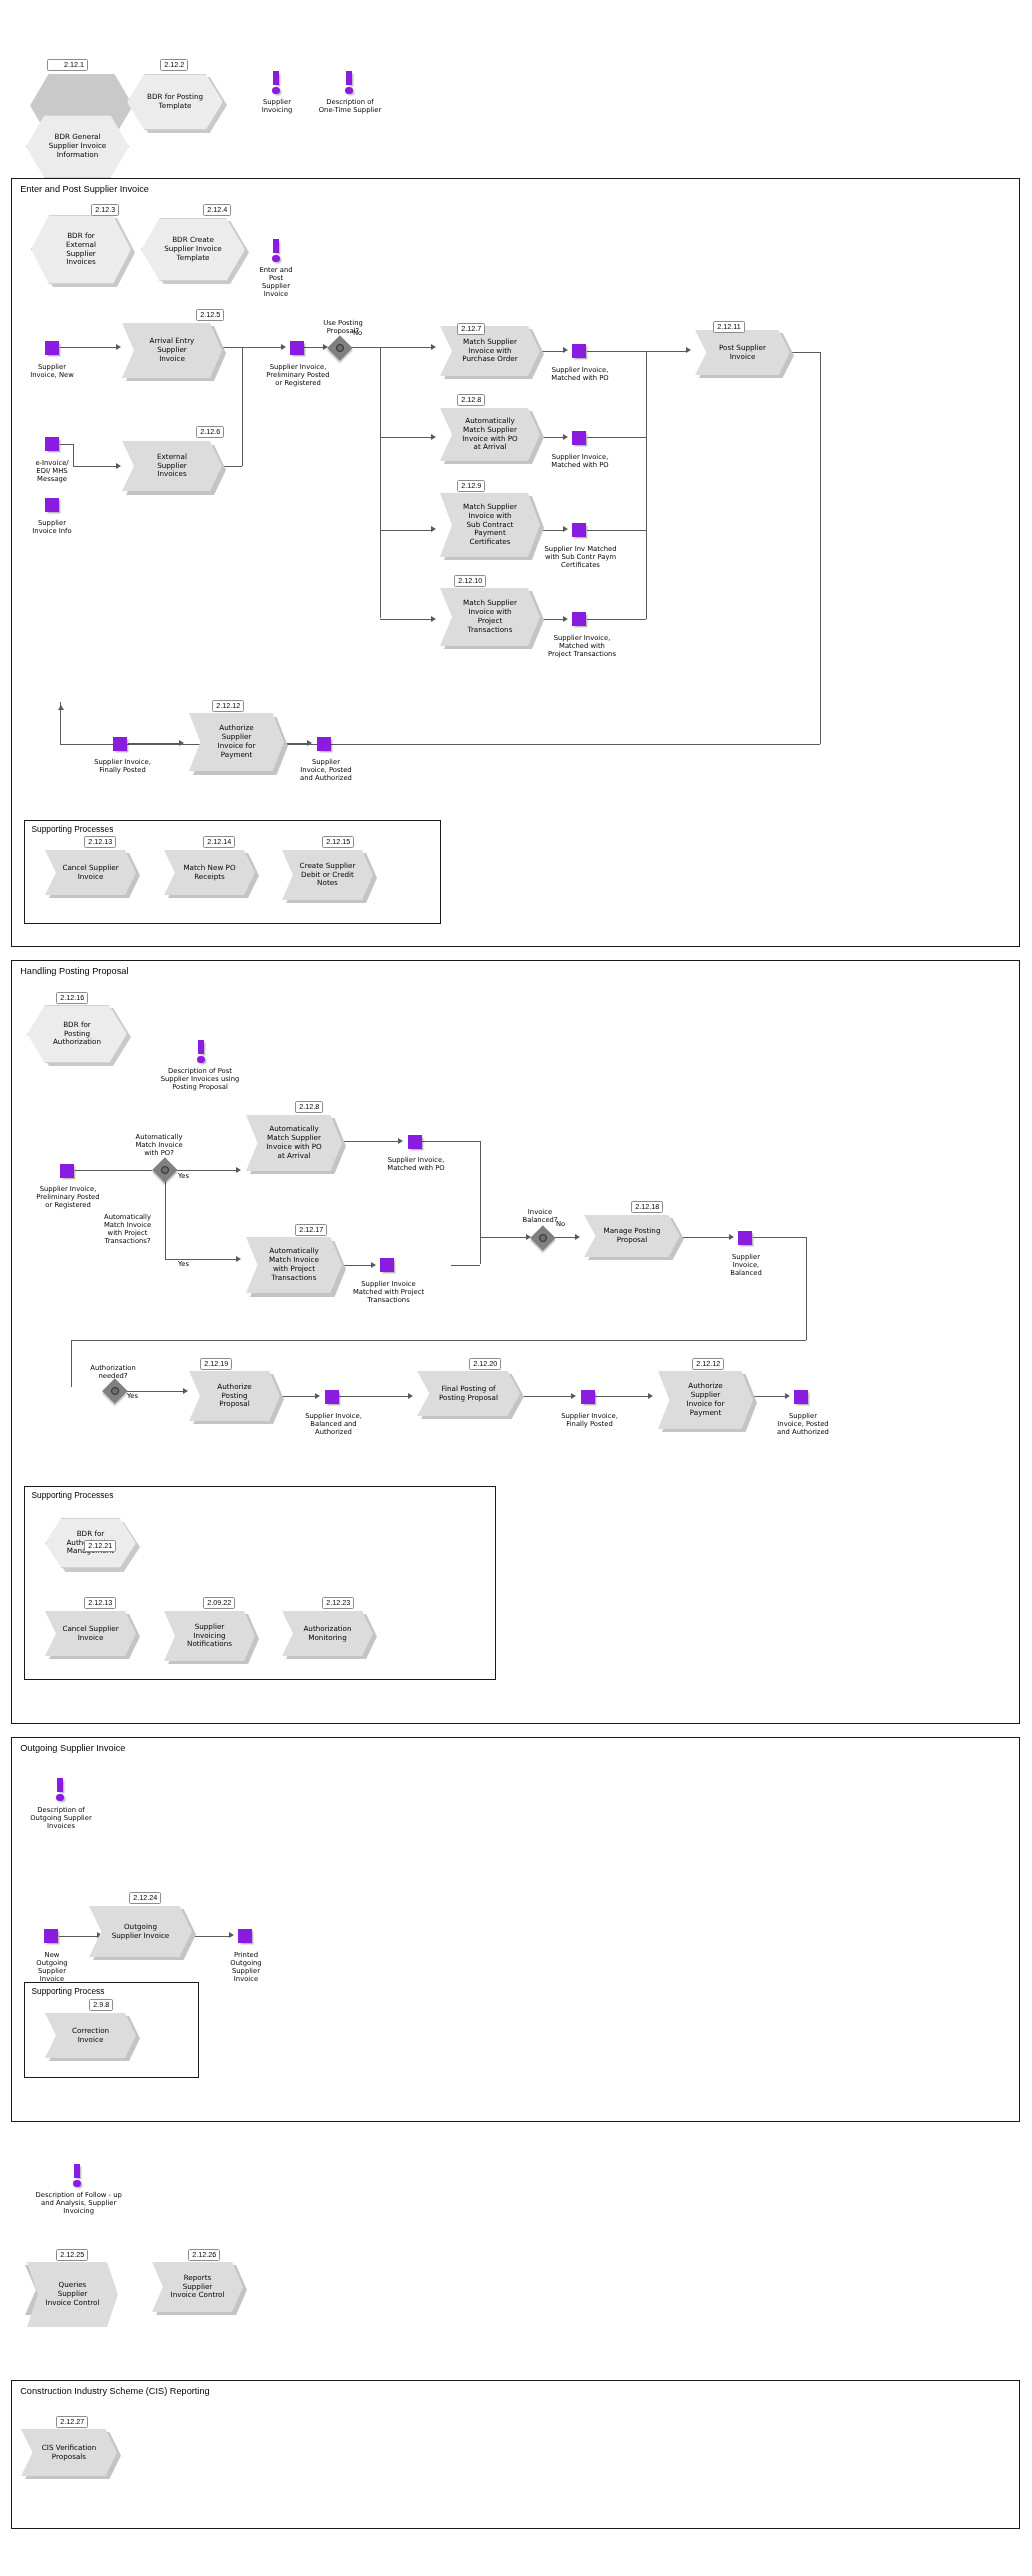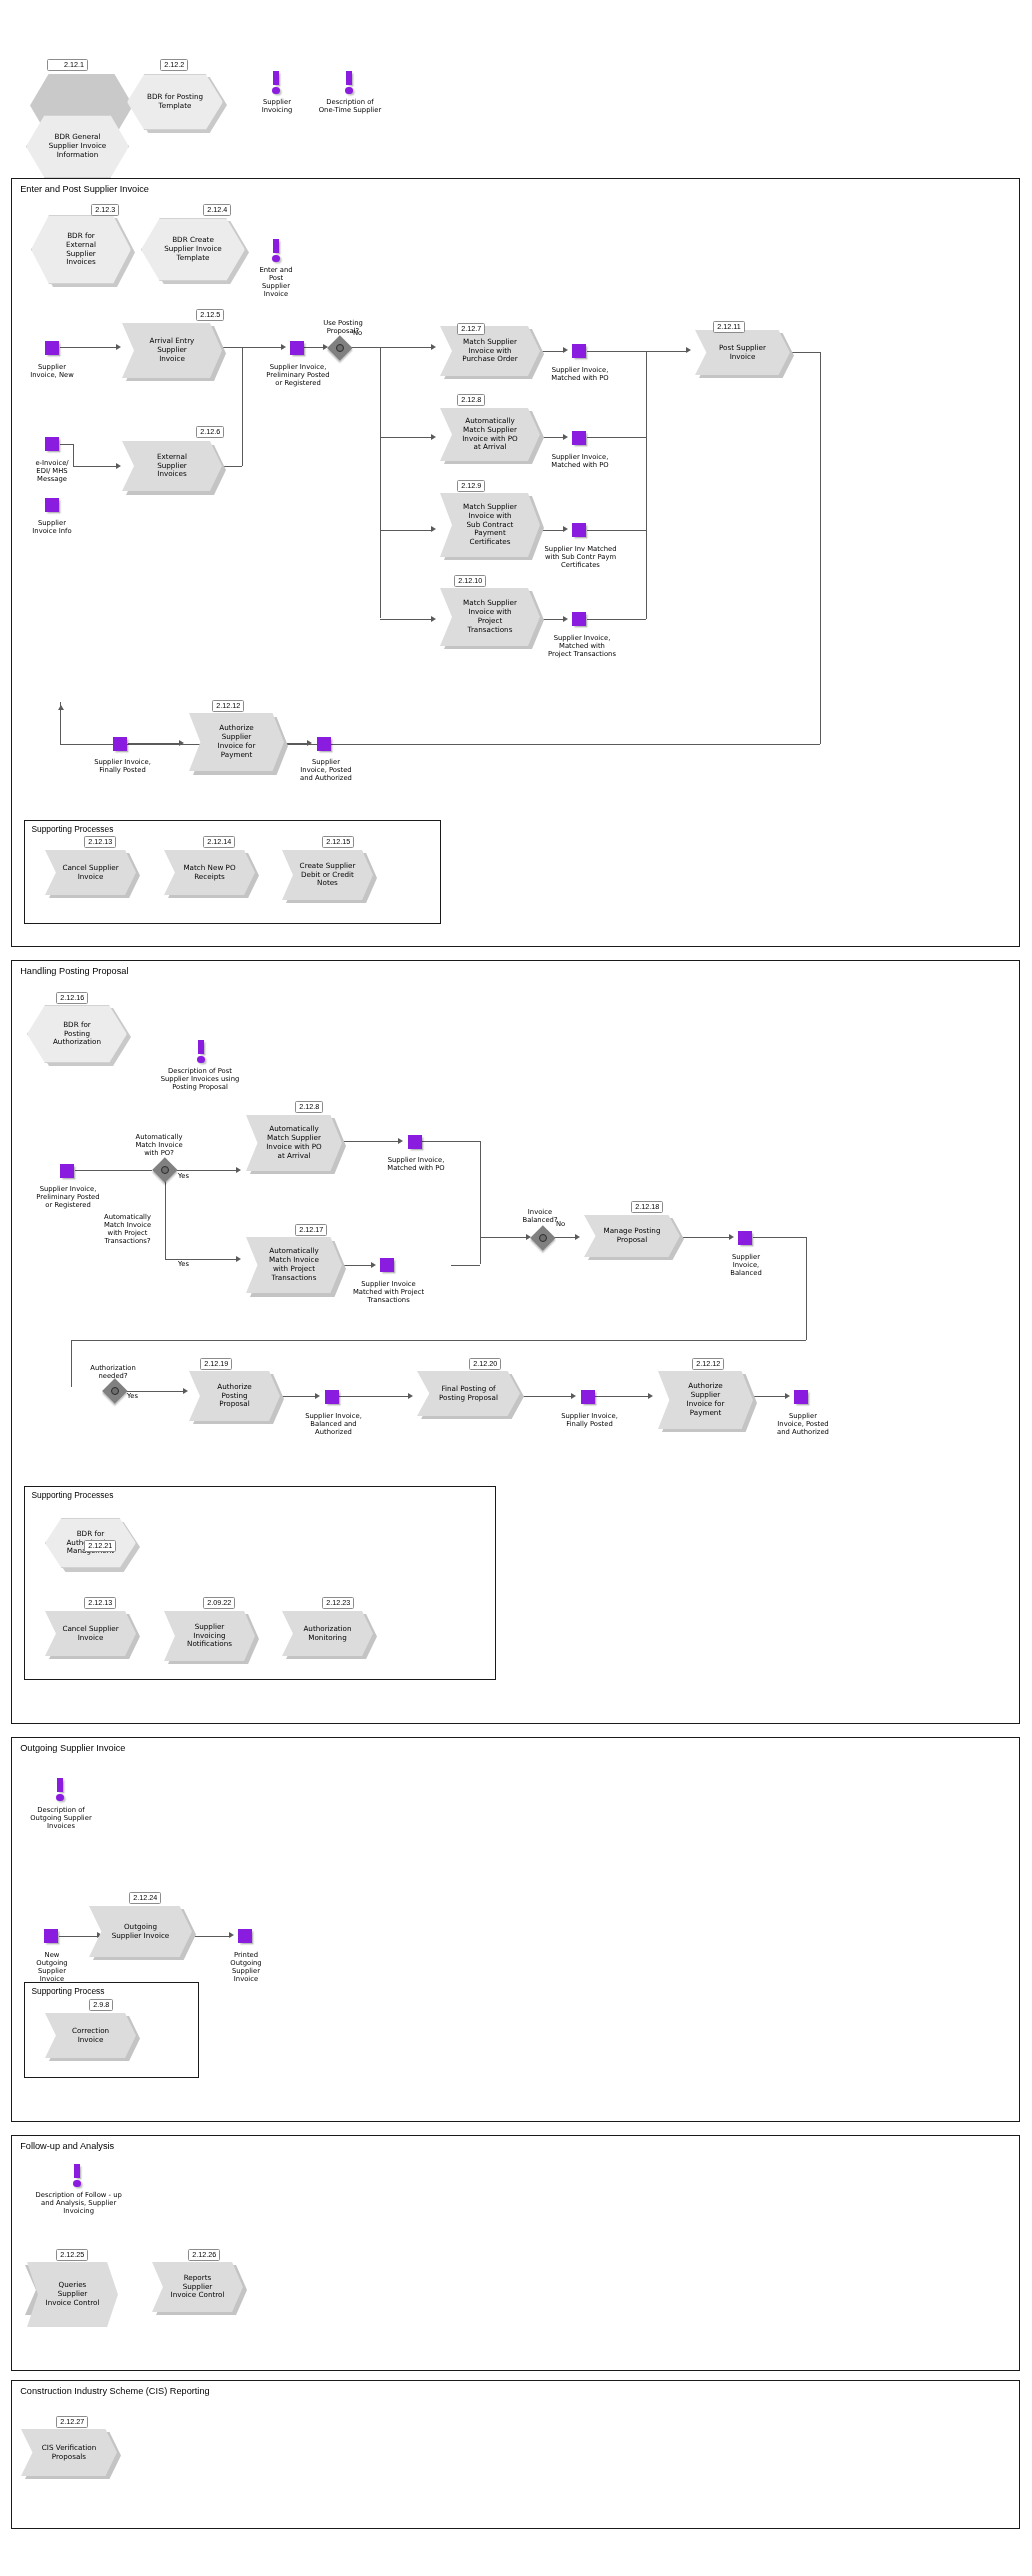--- a/index.html
+++ b/index.html
@@ -677,23 +677,20 @@
 Invoice</div>
 
   <div class="subbox" style="left:24px; top:1982px; width:175px; height:96px;">
     <div class="subbox-title">Supporting Process</div>
   </div>
   <div class="idtag" style="left:89px; top:1999px;">2.9.8</div>
   <div class="chevshadow" style="left:49px; top:2016px; width:91px; height:45px;"></div>
   <div class="chev" style="left:45px; top:2013px; width:91px; height:45px; white-space:pre-line;">Correction
 Invoice</div>
 
-  <div class="lane" style="left:11.2px; top:2135px; width:1009px; height:236px;">
-    <div class="lane-title">Follow-up and Analysis</div>
-  </div>
 
   <div class="excl" style="left:71px; top:2164px; width:13px; height:24px;">
     <div class="bar"></div>
       <div class="dot"></div>
   </div>
   <div class="excllabel" style="left:11.2px; top:2191px; width:135px; white-space:pre-line;">Description of Follow - up
 and Analysis, Supplier
 Invoicing</div>
 
   <div class="idtag" style="left:56px; top:2249px;">2.12.25</div>

